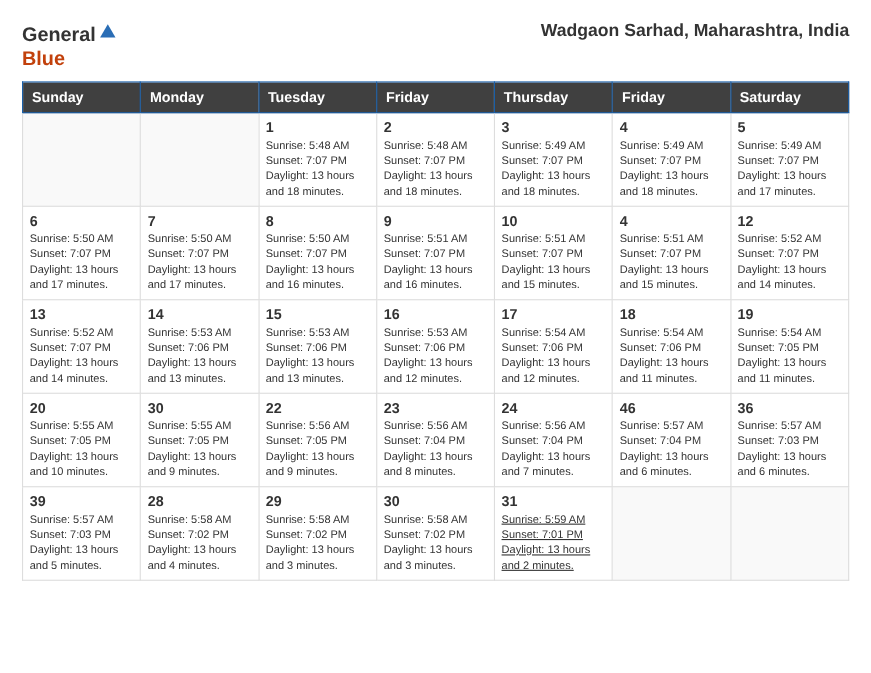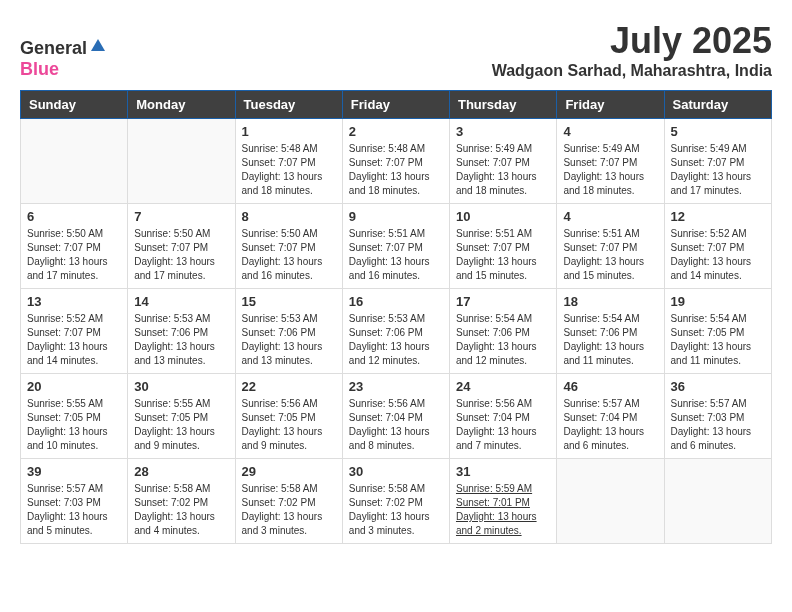--- a/index.html
+++ b/index.html
@@ -17,21 +17,20 @@
       margin-bottom: 10px;
     }
     .logo {
       display: flex;
       flex-direction: column;
       align-items: flex-start;
     }
     .logo-row {
       display: flex;
       align-items: center;
-      margin-top: 17px;
     }
     .title-section {
       text-align: right;
     }
     .month-year {
       font-size: 36px;
       font-weight: bold;
       color: #333;
     }
     .location {
@@ -86,25 +85,24 @@
   <div class="logo">
     <div class="logo-row">
       <span style="font-size:18px;font-weight:bold;color:#333;">General</span>
       <span style="display:inline-block;margin-left:2px;">
         <svg width="18" height="18" viewBox="0 0 18 18">
           <polygon points="9,2 16,14 2,14" fill="#2a6db5"></polygon>
         </svg>
       </span>
     </div>
     <div>
-      <span style="font-size:18px;font-weight:bold;color:#ec4899;">Blue</span>
+      <span style="font-size:18px;font-weight:bold;color:#c2410c;">Blue</span>
     </div>
   </div>
   <div class="title-section">
-    <div class="month-year">July 2025</div>
     <div class="location">Wadgaon Sarhad, Maharashtra, India</div>
   </div>
 </div>
 
 <table class="calendar">
   <thead>
     <tr>
     <th>Sunday</th>
         <th>Monday</th>
         <th>Tuesday</th>

